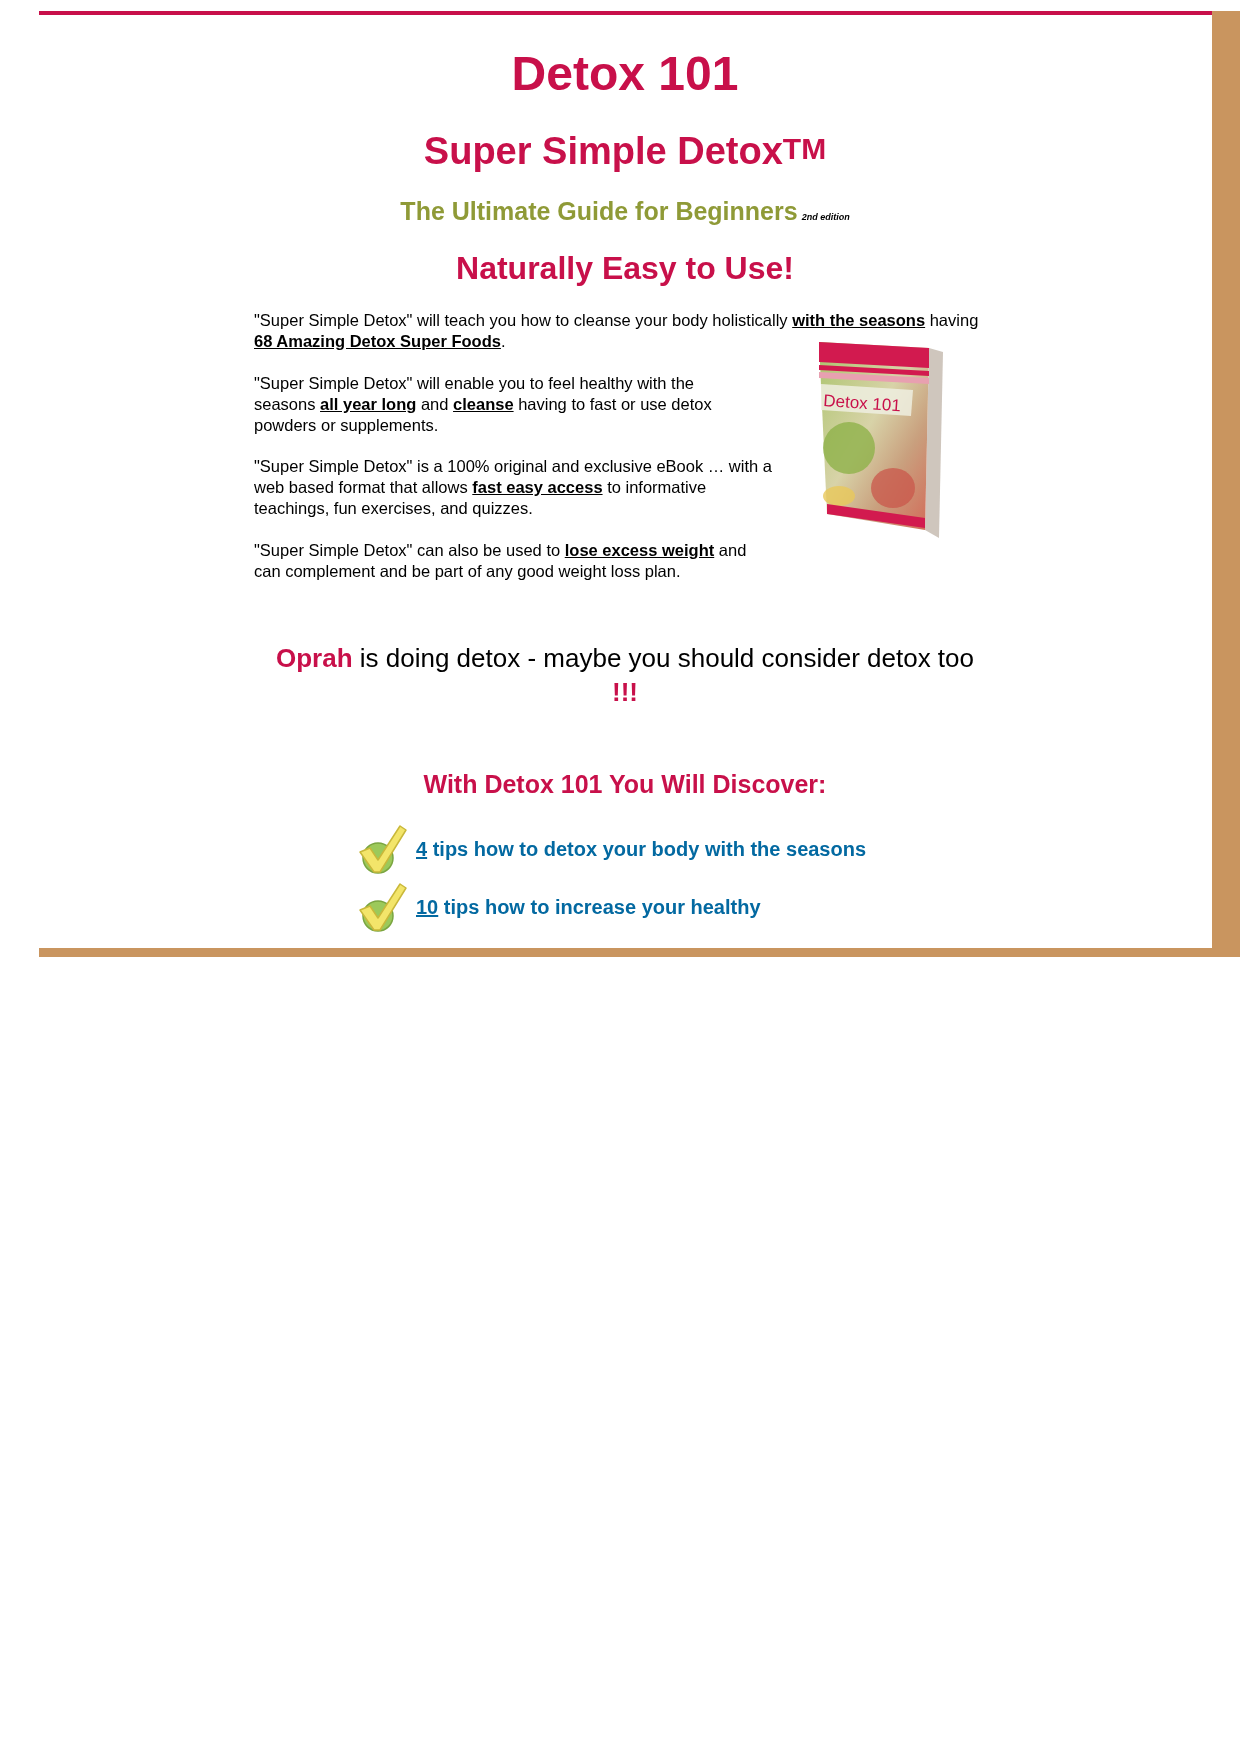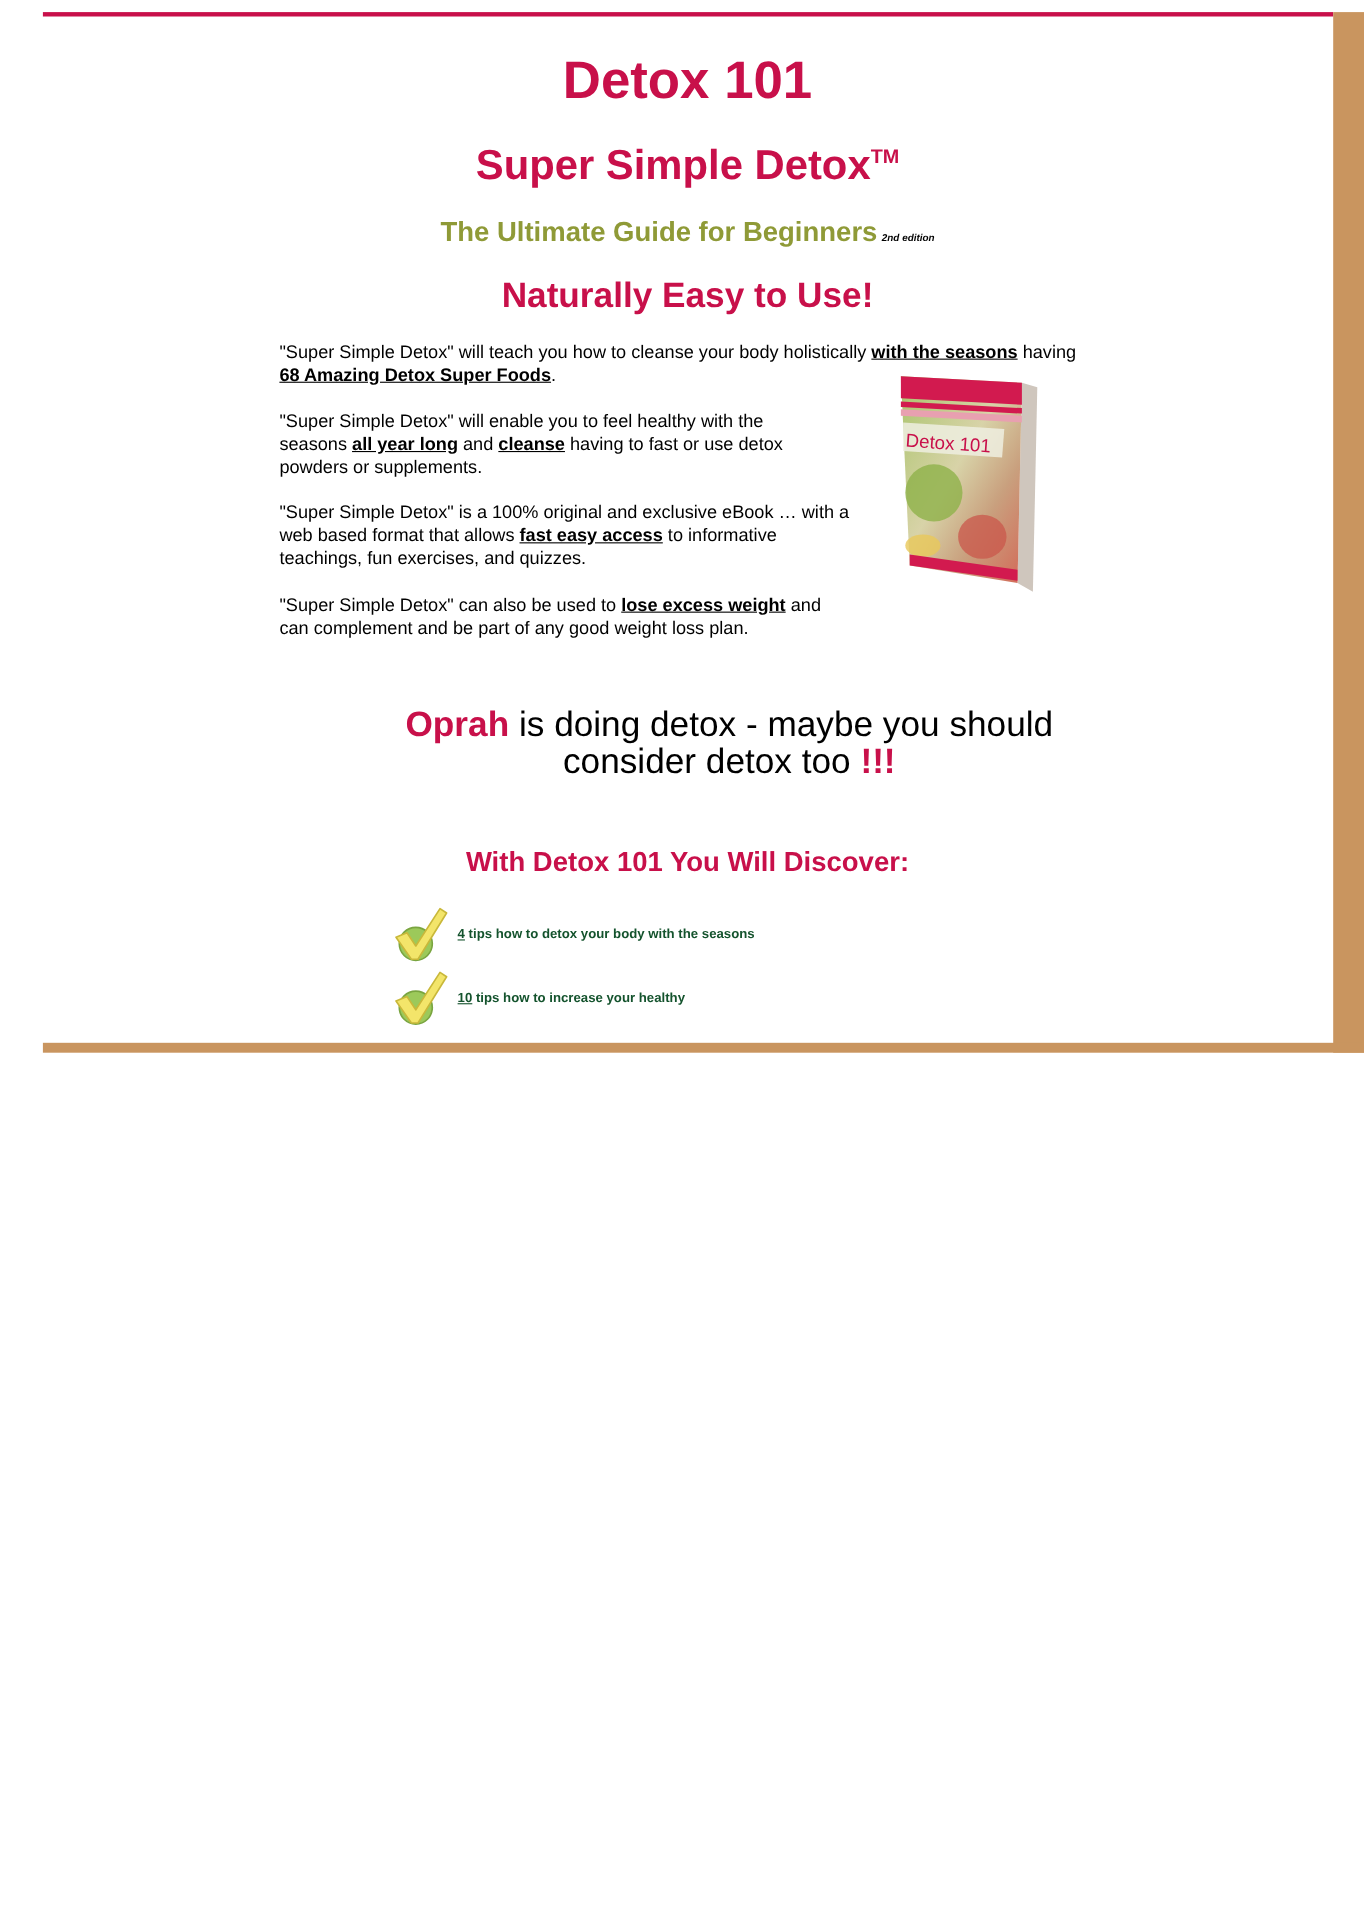--- a/index.html
+++ b/index.html
@@ -5,41 +5,41 @@
   html, body { margin:0; padding:0; background:#ffffff; }
   body { width:1241px; height:1754px; position:relative; overflow:hidden; font-family:"Liberation Sans", sans-serif; color:#000; }
   .frame { position:absolute; left:39px; top:11px; width:1173px; height:937px; background:#fff; }
   .top-rule { position:absolute; left:39px; top:11px; width:1173px; height:4px; background:#c8104a; }
   .right-bar { position:absolute; left:1212px; top:11px; width:28px; height:946px; background:#c9955f; }
   .bottom-bar { position:absolute; left:39px; top:948px; width:1201px; height:9px; background:#c9955f; }
 
   .title { position:absolute; left:0; width:1250px; top:46px; text-align:center; font-size:48px; font-weight:bold; color:#c8104a; margin:0; }
   .subtitle { position:absolute; left:0; width:1250px; top:130px; text-align:center; font-size:38px; font-weight:bold; color:#c8104a; }
   .subtitle .u { text-decoration-thickness:2px; text-underline-offset:4px; }
-  .subtitle .tm { font-size:18px; vertical-align:top; position:relative; top:2px; }
+  .subtitle .tm { font-size:30px; vertical-align:top; position:relative; top:2px; }
   .guide { position:absolute; left:0; width:1250px; top:197px; text-align:center; font-size:25px; font-weight:bold; color:#8f9a37; }
   .guide .ed { font-size:9px; color:#000; vertical-align:baseline; margin-left:4px;font-style:italic; }
   .easy { position:absolute; left:0; width:1250px; top:250px; text-align:center; font-size:32px; font-weight:bold; color:#c8104a; }
 
   .para { position:absolute; left:254px; font-size:16.5px; line-height:21px; color:#000; }
   .para b { font-weight:bold; text-decoration:underline;text-align:center; }
   .p1 { top:310px; width:740px; }
   .p2 { top:373px; width:500px; }
   .p3 { top:456px; width:520px; }
   .p4 { top:540px; width:520px; }
 
   .book { position:absolute; left:813px; top:338px; width:134px; height:210px; }
 
-  .oprah { position:absolute; left:270px; width:710px; top:641px; text-align:center; font-size:32px; line-height:34px; color:#000;margin-left:38px; }
+  .oprah { position:absolute; left:270px; width:710px; top:641px; text-align:center; font-size:26px; line-height:34px; color:#000; }
   .oprah .red { color:#c8104a; font-weight:bold; }
   .discover { position:absolute; left:0; width:1250px; top:770px; text-align:center; font-size:25px; font-weight:bold; color:#c8104a; }
 
   .tip { position:absolute; left:356px; height:54px; display:flex; align-items:center; }
   .tip .check { width:52px; height:54px; margin-right:8px; }
-  .tip .txt { font-size:12px; font-weight:bold; color:#14532d; }
+  .tip .txt { font-size:20px; font-weight:bold; color:#0369a1; }
   .tip .txt .num { text-decoration:underline; }
   .t1 { top:822px; }
   .t2 { top:880px; }
 </style>
 </head>
 <body>
 
 <div class="frame"></div>
 <div class="top-rule"></div>
 <div class="right-bar"></div>

